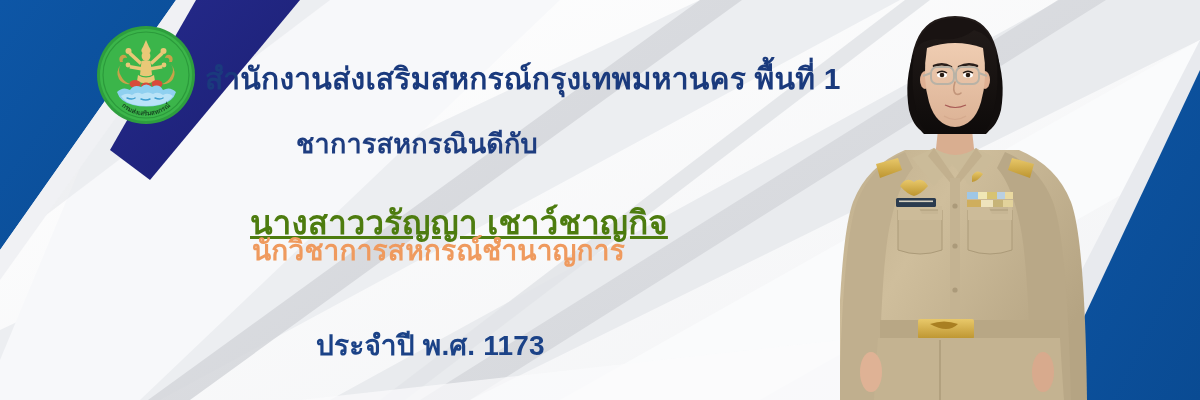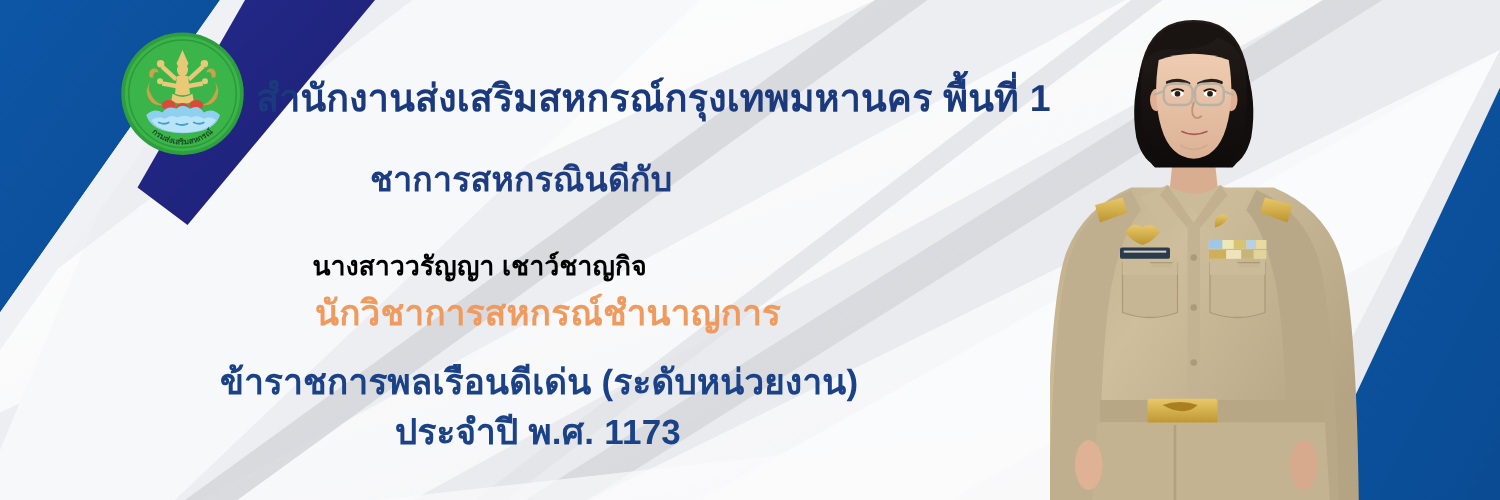--- a/index.html
+++ b/index.html
@@ -36,22 +36,23 @@
     font-size:30px;
     color:#1a3a7d;
   }
   .l-congrats {
     left:296px; top:122px;
     font-size:27px;
     color:#1e3d80;
   }
   .l-name {
     left:250px; top:196px;
-    font-size:21px;
-    color:#000000;
+    font-size:33px;
+    color:#4d7c0f;
+    text-decoration:underline;
   }
   .l-position {
     left:252px; top:228px;
     font-size:28px;
     color:#ef9a5e;
     text-align:right;
   }
   .l-award {
     left:176px; top:283px;
     font-size:28px;
@@ -310,18 +311,17 @@
 
   <div class="text-stack">
     <div class="line l-org">สำนักงานส่งเสริมสหกรณ์กรุงเทพมหานคร พื้นที่ 1</div>
 
     <div class="line l-congrats">ชาการสหกรณินดีกับ</div>
 
     <div class="line l-name">นางสาววรัญญา เชาว์ชาญกิจ</div>
 
     <div class="line l-position">นักวิชาการสหกรณ์ชำนาญการ</div>
 
-    <div class="line l-award">ข้าราชการพลเรือนดีเด่น (ระดับหน่วยงาน)</div>
 
     <div class="line l-year">ประจำปี พ.ศ. 1173</div>
   </div>
 
 </div>
 
 </body></html>

